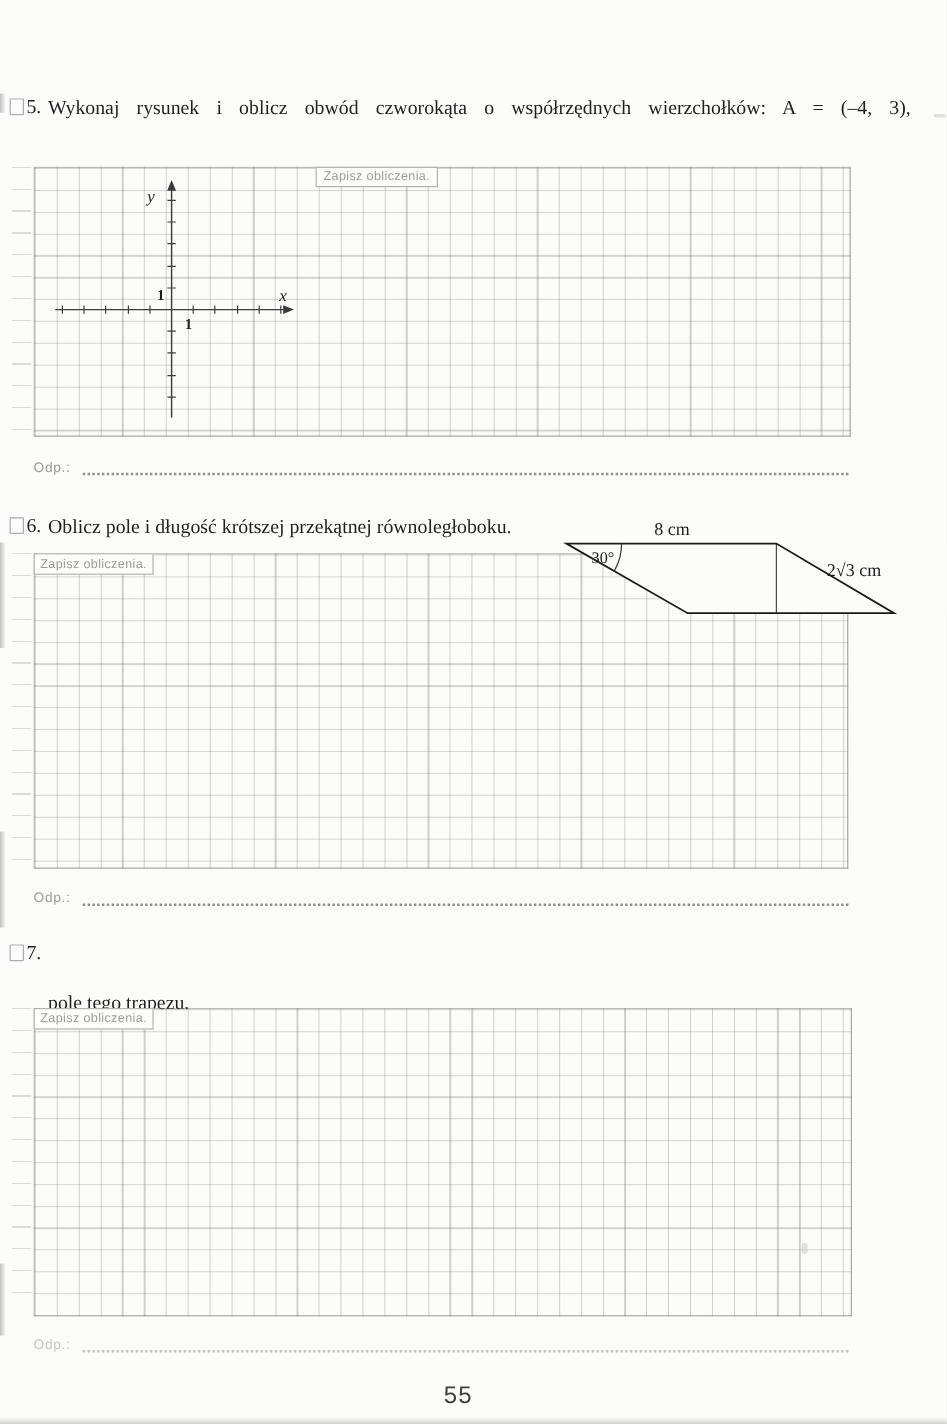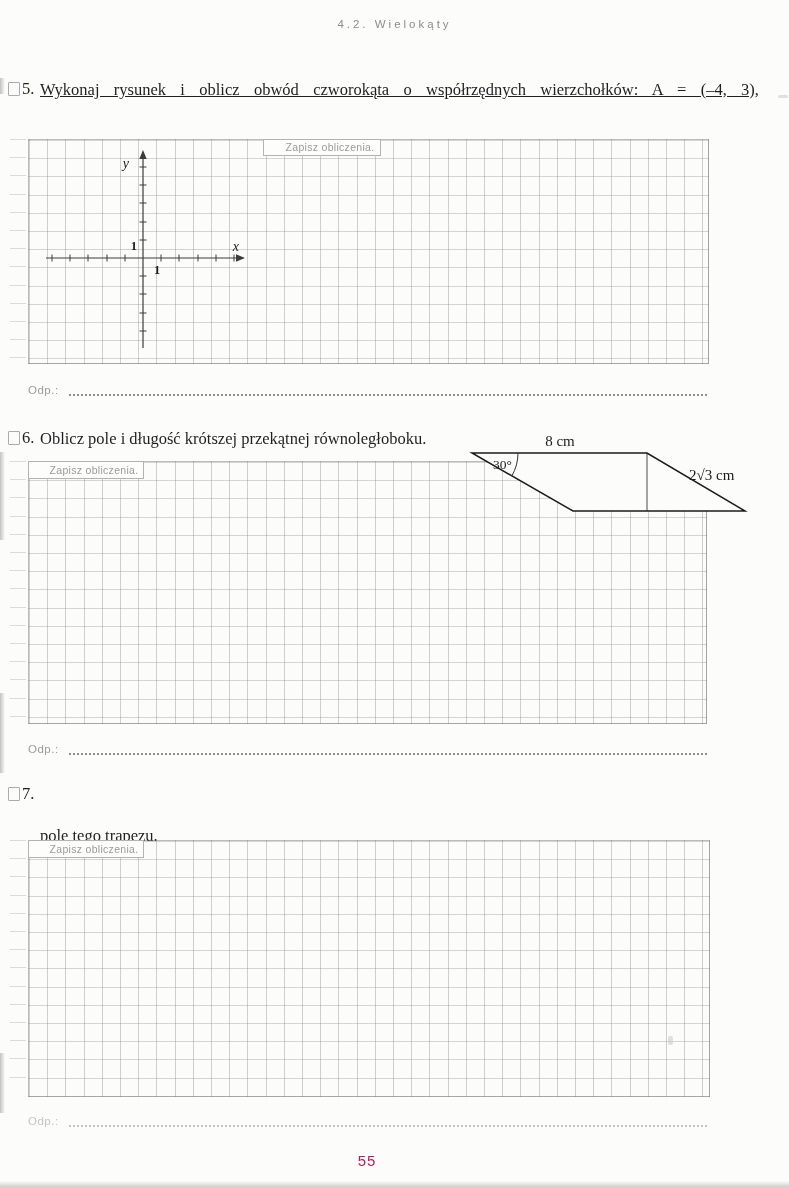--- a/index.html
+++ b/index.html
@@ -11,61 +11,60 @@
   .hdr{
     position:absolute;left:0;top:18px;width:100%;text-align:center;
     font-family:"Liberation Sans", sans-serif;font-size:11.5px;color:#8d8d8d;
     letter-spacing:3px;font-weight:500;
   }
   .checkbox{
     position:absolute;width:10px;height:12px;border:1px solid #a7adb3;border-radius:1px;background:transparent;
   }
   .ex-num{position:absolute;font-size:16.5px;}
   .ex-line{position:absolute;font-size:16.5px;line-height:22px;white-space:nowrap;}
-  .just{white-space:normal;text-align:justify;text-align-last:justify;text-decoration:underline;}
+  .just{white-space:normal;text-align:justify;text-align-last:justify;}
   .grid-paper{
     position:absolute;
     background-image:
       repeating-linear-gradient(to right, rgba(120,120,120,.34) 0 1px, transparent 1px 18.2px),
       repeating-linear-gradient(to bottom, rgba(120,120,120,.30) 0 1px, transparent 1px 18.2px);
     border:1px solid rgba(110,110,110,.45);
   }
   .left-dashes{
     position:absolute;width:16px;
     background-image:repeating-linear-gradient(to bottom, rgba(120,120,120,.25) 0 1px, transparent 1px 18.2px);
   }
   .calc-box{
     position:absolute;border:1px solid #b3b3b3;background:#fdfdfc;
     font-family:"Liberation Sans", sans-serif;font-size:10.5px;color:#9b9b9b;
-    text-align:center;line-height:15px;letter-spacing:.3px;overflow:hidden;padding-left:16px;
+    text-align:center;line-height:15px;letter-spacing:.3px;overflow:hidden;
   }
   .odp-row{position:absolute;display:flex;align-items:flex-end;}
   .odp-label{
     font-family:"Liberation Sans", sans-serif;font-size:11.5px;color:#9c9c9c;
     letter-spacing:.5px;margin-right:10px;
   }
   .odp-dots{width:638px;height:9px;border-bottom:2px dotted #8f8f8f;}
   .faint .odp-label{color:#c6c6c6;}
   .faint .odp-dots{border-bottom-color:#c3c3c3;}
   .fig-svg{position:absolute;overflow:visible;}
   .fig-svg text{font-family:"Liberation Serif", serif;fill:#1b1b1b;}
   .pagenum{
-    position:absolute;left:340px;top:1152px;width:54px;text-align:center;
-    font-family:"Liberation Sans", sans-serif;font-size:15px;color:#be185d;letter-spacing:1px;
+    position:absolute;left:340px;top:1152px;width:54px;text-align:right;
+    font-family:"Liberation Sans", sans-serif;font-size:20px;color:#404040;letter-spacing:1px;
   }
   .smudge{position:absolute;background:#c9c9c9;opacity:.55;border-radius:2px;}
   .edge-shadow{position:absolute;left:0;width:5px;background:linear-gradient(to right,#c2c2c0,rgba(194,194,192,0));}
   .bottom-edge{position:absolute;left:0;bottom:0;width:100%;height:6px;background:linear-gradient(to bottom,rgba(210,210,208,0),#cfcfcd);}
 </style>
 </head>
 <body>
 
 <div class="page">
 
-  <div class="hdr">4.2. Wielokąty</div>
 
   <div class="checkbox" style="left:8px;top:82px;"></div>
   <div class="ex-num" style="left:22px;top:79px;">5.</div>
   <div class="ex-line just" style="left:40px;top:79px;width:719px;">Wykonaj rysunek i oblicz obwód czworokąta o współrzędnych wierzchołków: A = (–4, 3),</div>
 
   <div class="left-dashes" style="left:10px;top:139px;height:223px;"></div>
   <div class="grid-paper" style="left:28px;top:139px;width:679px;height:223px;"></div>
   <div class="calc-box" style="left:263px;top:139px;width:100px;height:15px;">Zapisz obliczenia.</div>
 
   <svg class="fig-svg" style="left:28px;top:139px;" width="679" height="223" viewBox="0 0 679 223">

